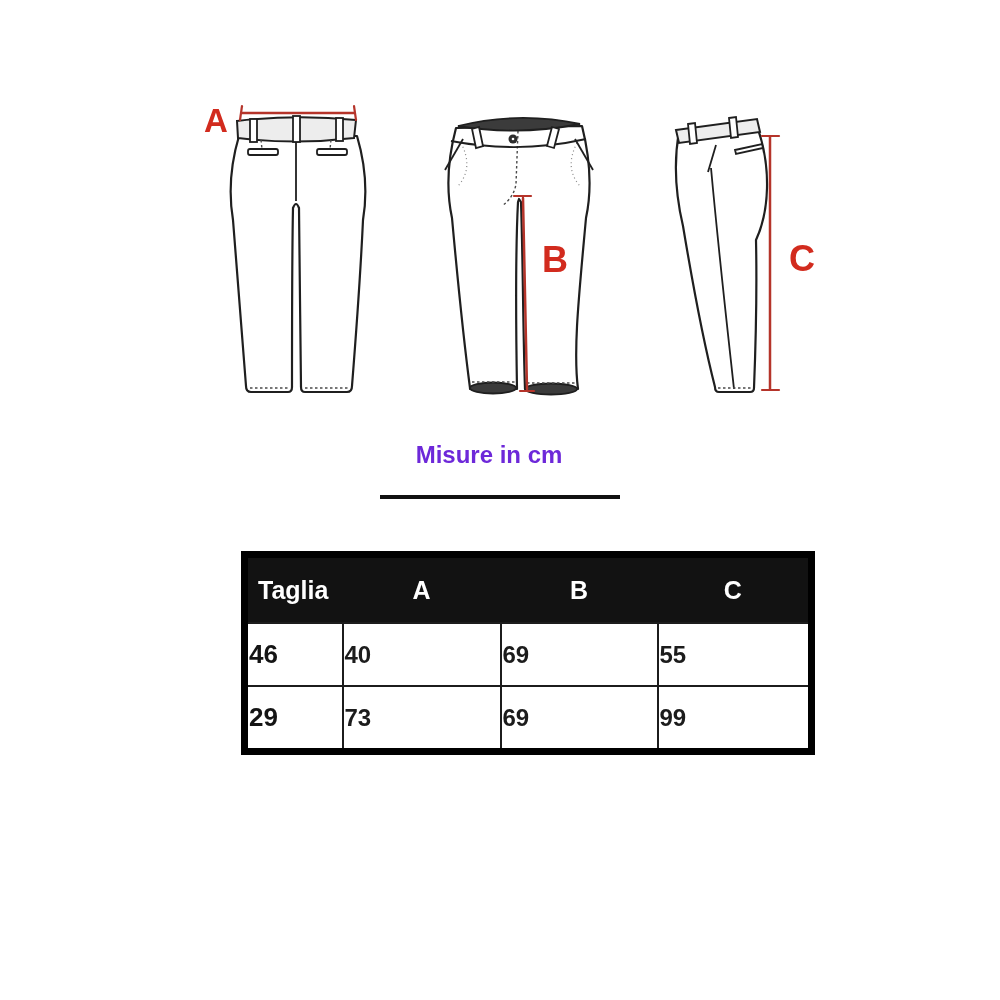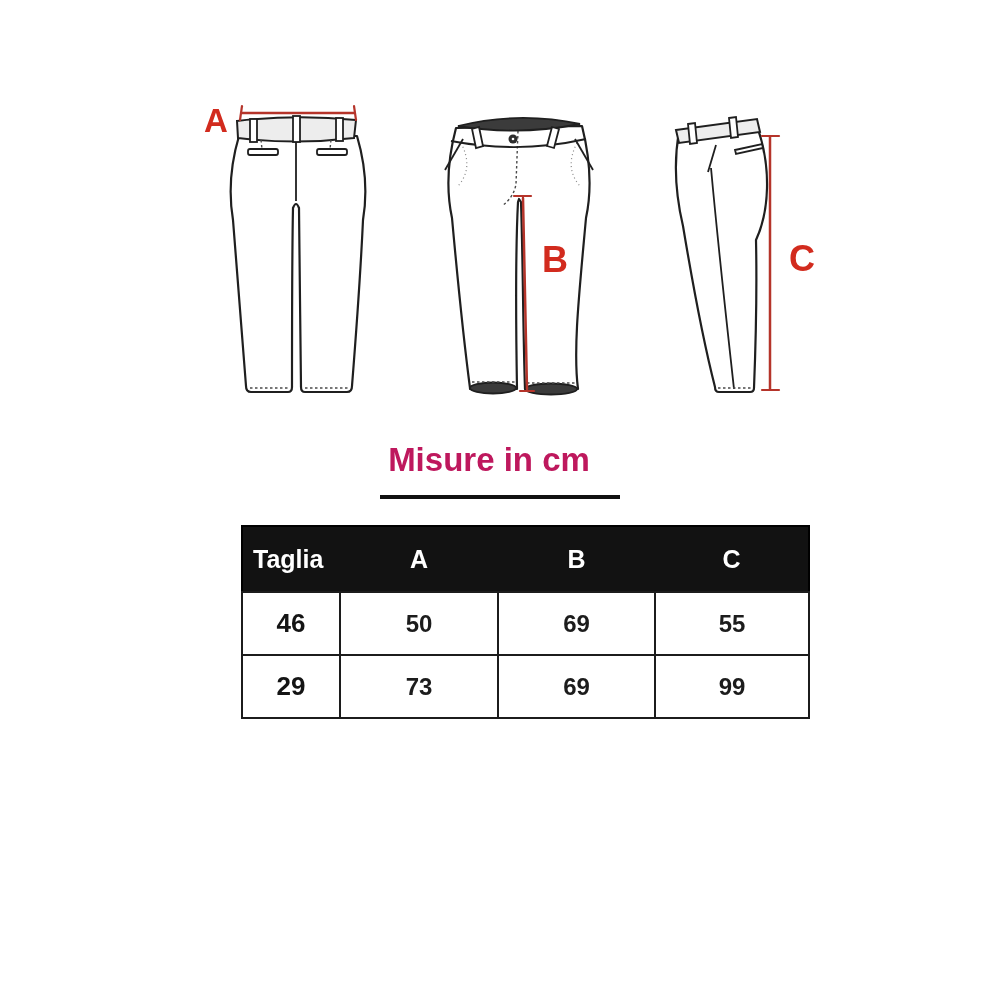--- a/index.html
+++ b/index.html
@@ -21,41 +21,41 @@
   .figures .redline{stroke:#b5342a;stroke-width:2.5;fill:none;stroke-linecap:round;}
   .figures .redtick{stroke:#b5342a;stroke-width:2.2;fill:none;stroke-linecap:round;}
   .figures text{
     font-family:"Liberation Sans",sans-serif;font-weight:bold;
     fill:#d22b1e;font-size:33px;text-anchor:middle;
   }
 
   
   .title{
     position:absolute;left:339px;top:441px;width:300px;
-    text-align:center;font-size:33px;font-weight:800;color:#be185d;
+    text-align:center;font-size:24px;font-weight:800;color:#6d28d9;
     letter-spacing:0px;
   }
   .title-underline{
     position:absolute;left:380px;top:495px;width:240px;height:3.5px;background:#111;
   }
 
   
   .size-table{
-    position:absolute;left:241px;top:525px;
+    position:absolute;left:241px;top:551px;
     border-collapse:collapse;table-layout:fixed;
-    border:2px solid #000000;
+    border:7px solid #000000;
   }
   .size-table th{
     background:#121212;color:#ffffff;border:0;
     font-size:25px;font-weight:700;height:62px;text-align:center;
   }
   .size-table th.first{text-align:left;padding-left:10px;}
   .size-table td{
     border:2px solid #1c1c1c;background:#fff;color:#1c1c1c;
-    font-size:24px;font-weight:700;text-align:center;height:59px;
+    font-size:24px;font-weight:700;height:59px;
   }
   .size-table td.first{font-size:26px;font-weight:800;color:#141414;}
 </style>
 </head>
 <body>
 
 <div class="canvas">
 
   <svg class="figures" viewBox="180 88 650 322">
 
@@ -163,21 +163,21 @@
       <tr>
         <th class="first">Taglia</th>
         <th>A</th>
         <th>B</th>
         <th>C</th>
       </tr>
     </thead>
     <tbody>
       <tr>
         <td class="first">46</td>
-        <td>50</td>
+        <td>40</td>
         <td>69</td>
         <td>55</td>
       </tr>
       <tr>
         <td class="first">29</td>
         <td>73</td>
         <td>69</td>
         <td>99</td>
       </tr>
     </tbody>

